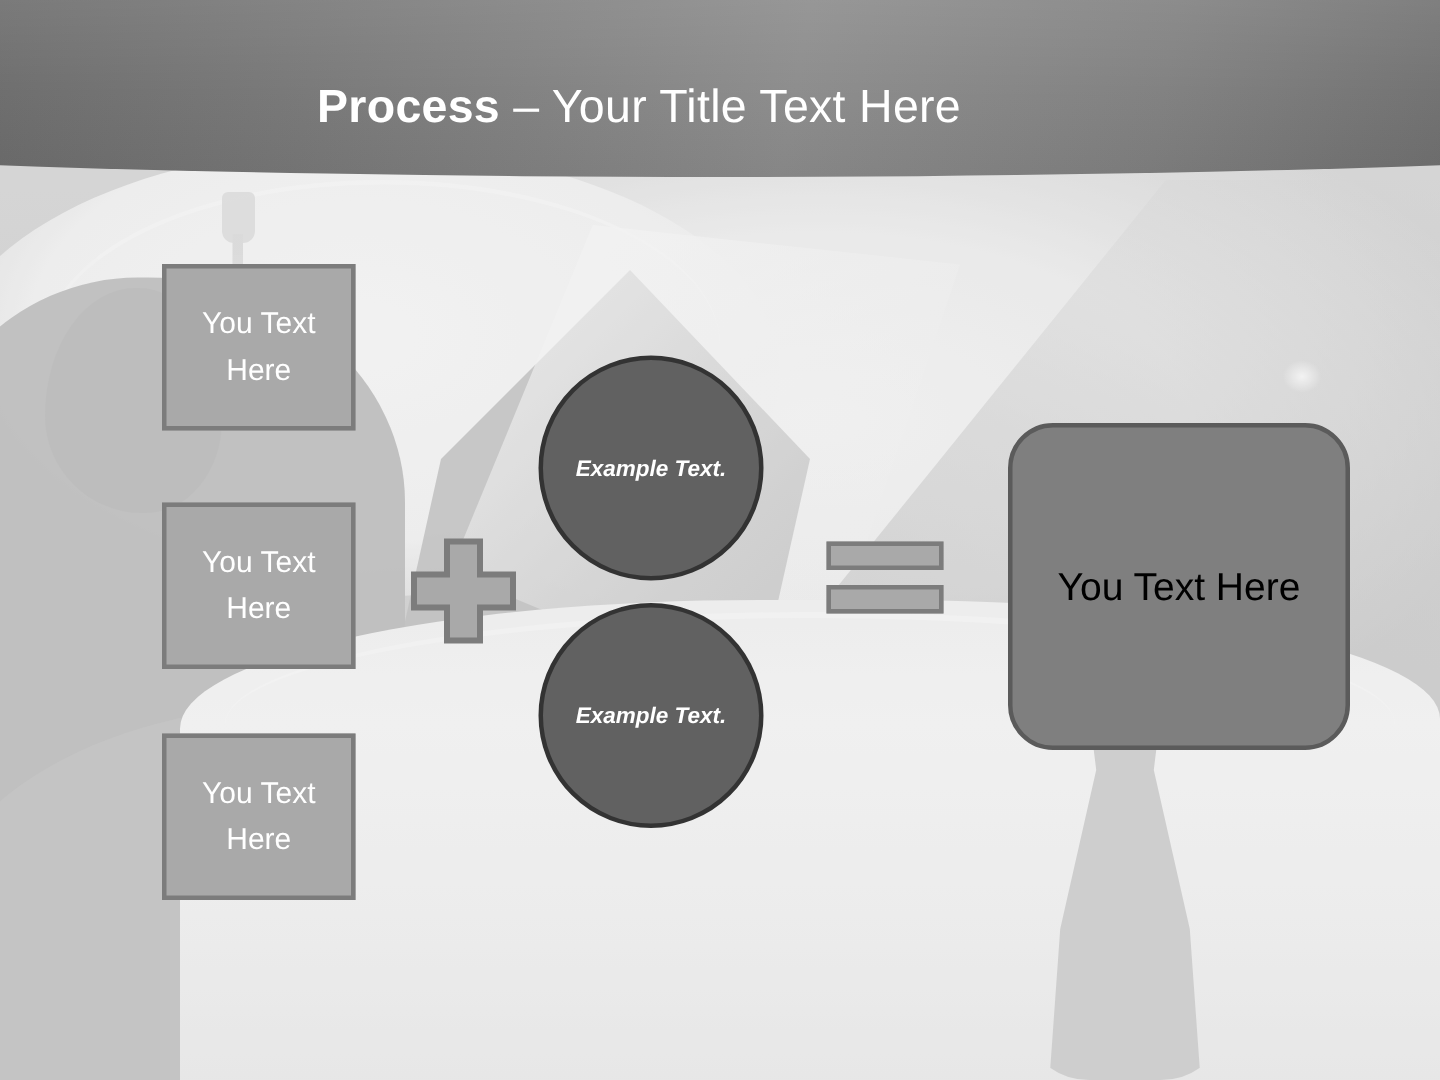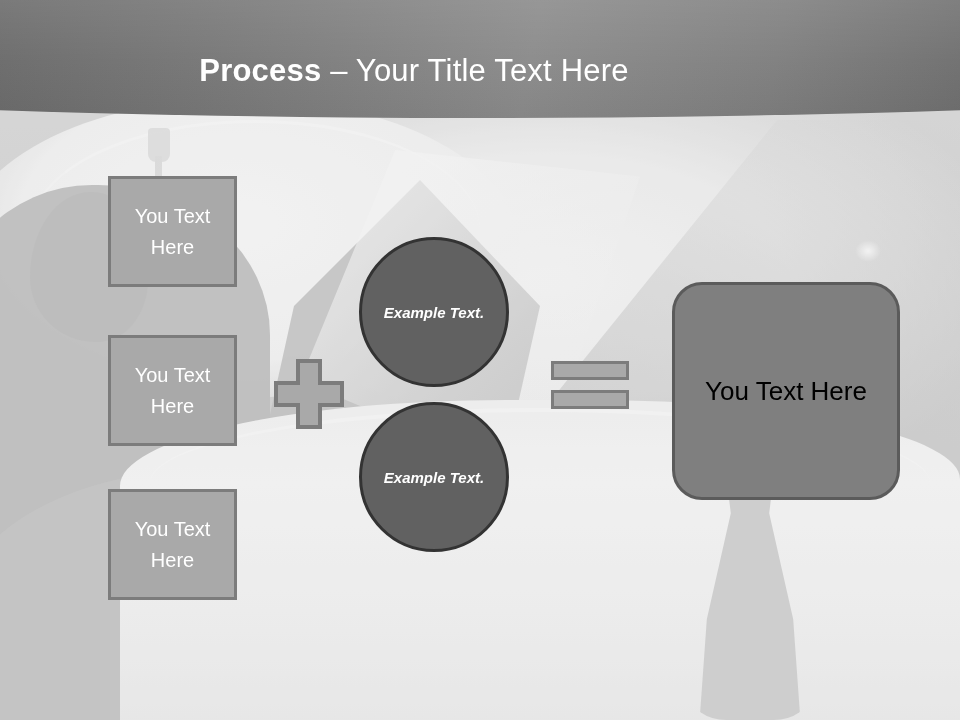--- a/index.html
+++ b/index.html
@@ -170,21 +170,21 @@
     clip-path: ellipse(140% 118px at 50% 0%);
     overflow: hidden;
   }
   .header-sheen {
     position: absolute;
     left: 0; top: 0; width: 960px; height: 132px;
     background: linear-gradient(to bottom, rgba(255,255,255,0.10) 0%, rgba(255,255,255,0.02) 48%, rgba(0,0,0,0.05) 100%);
   }
   .title {
     position: absolute;
-    left: 0; top: 52px;
+    left: 12px; top: 52px;
     width: 828px;
     text-align: center;
     color: #ffffff;
     font-size: 31px;
     line-height: 38px;
     letter-spacing: 0.2px;
     white-space: nowrap;
   }
   .title .title-strong { font-weight: 700; }
   .title .title-rest   { font-weight: 400; }

